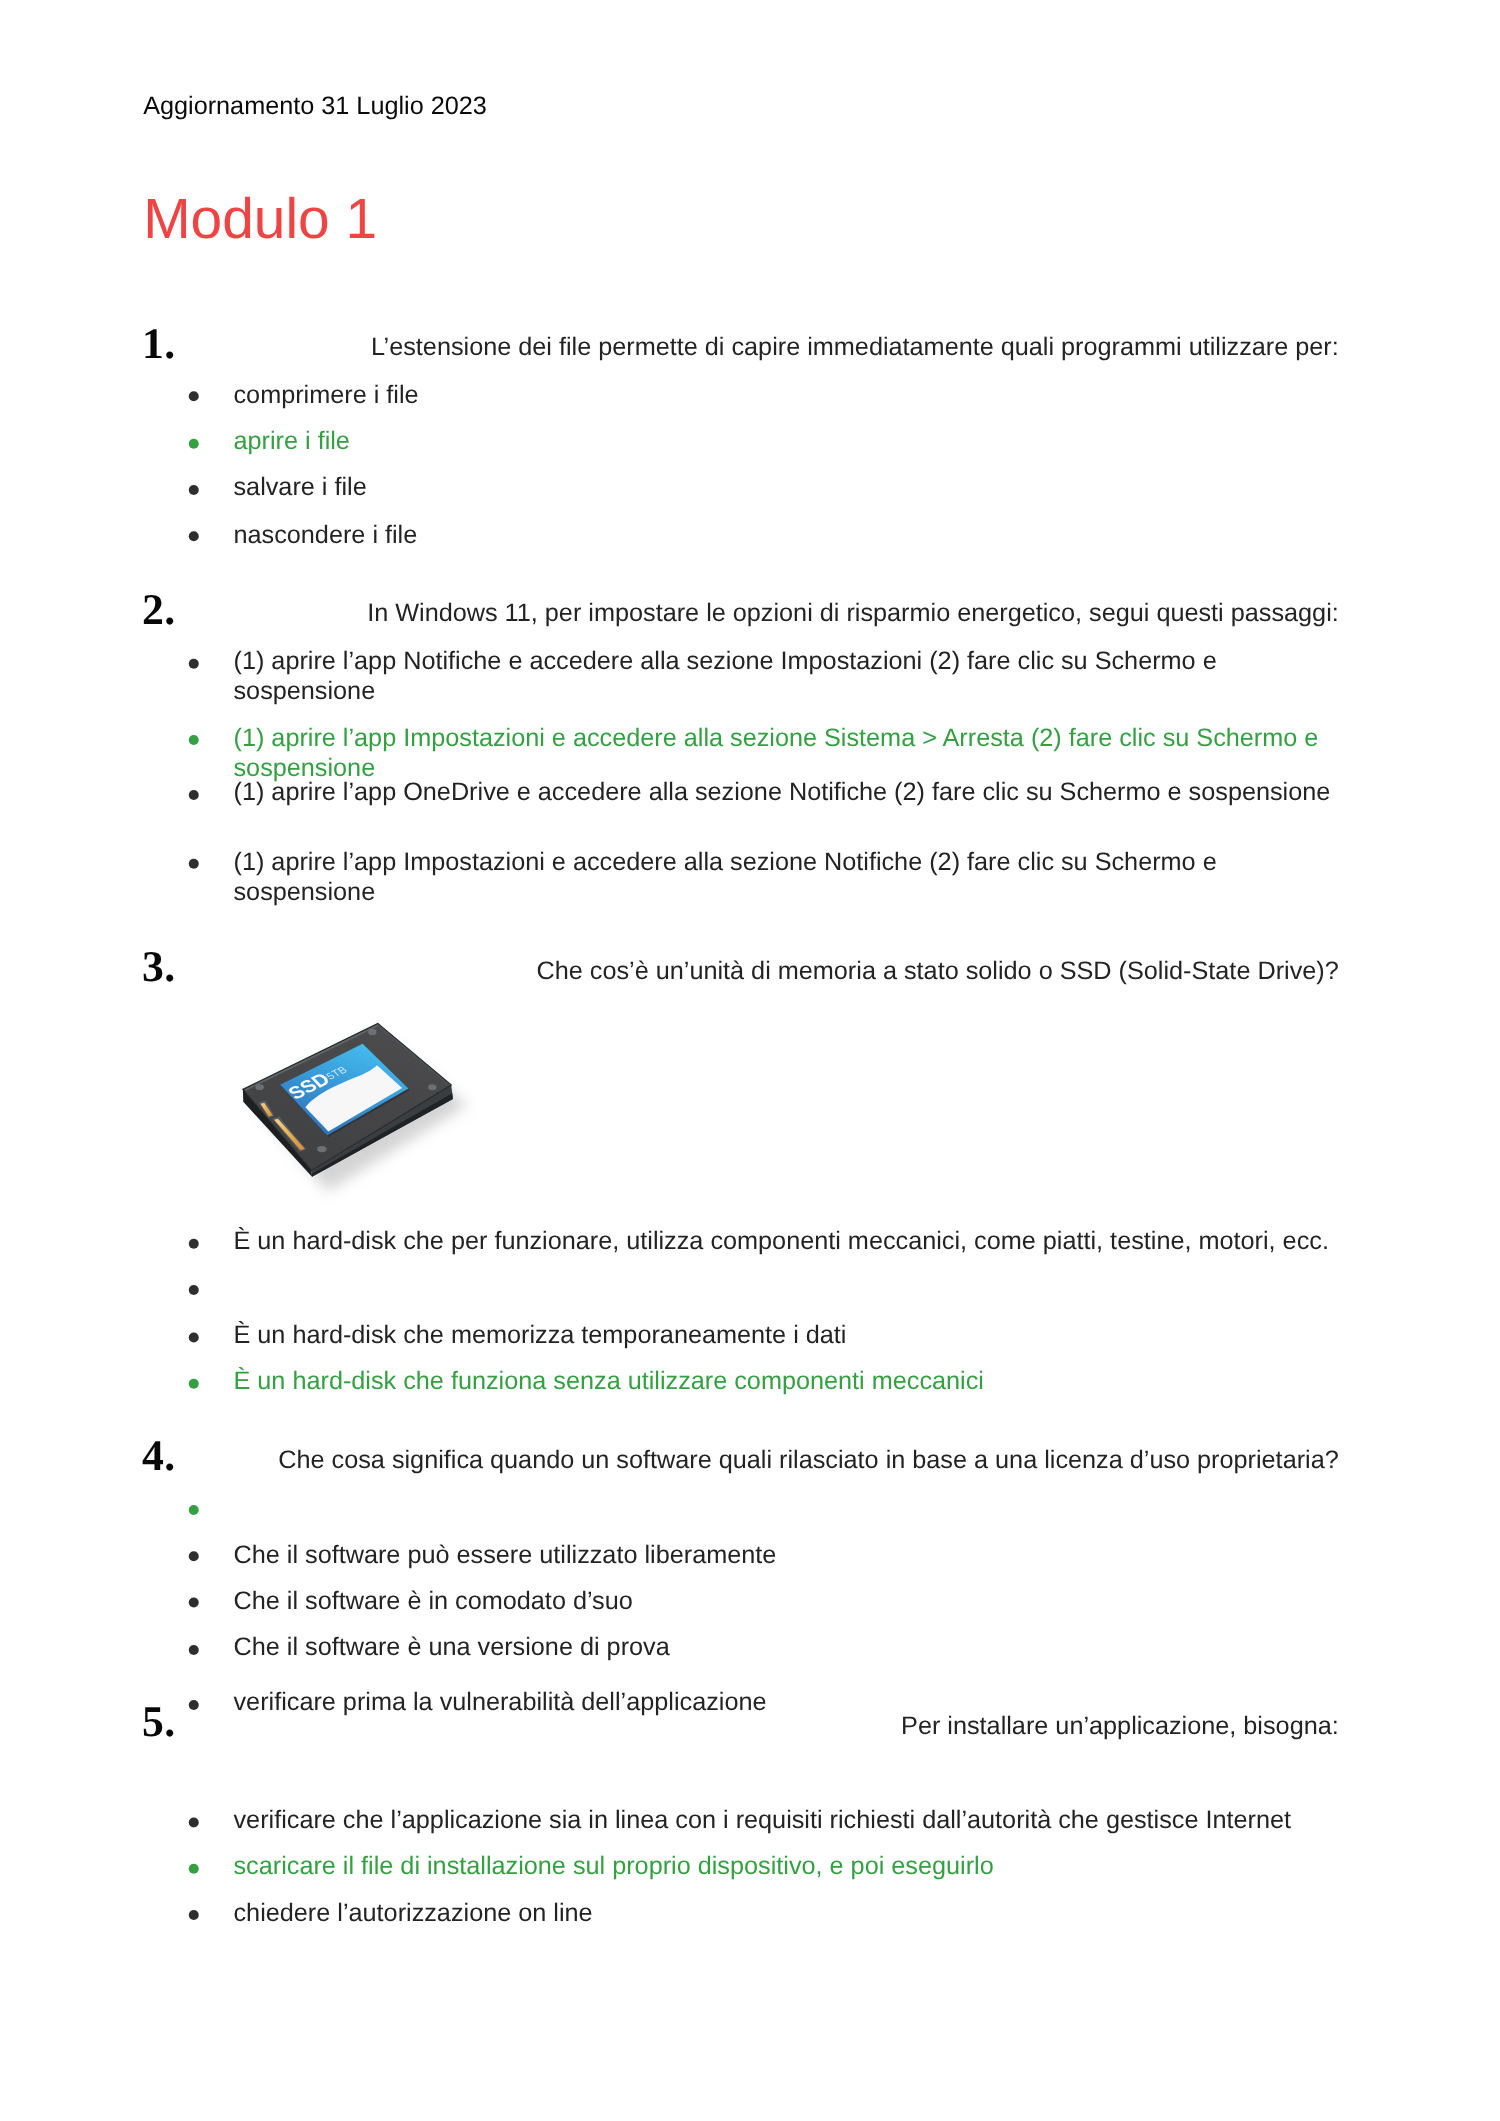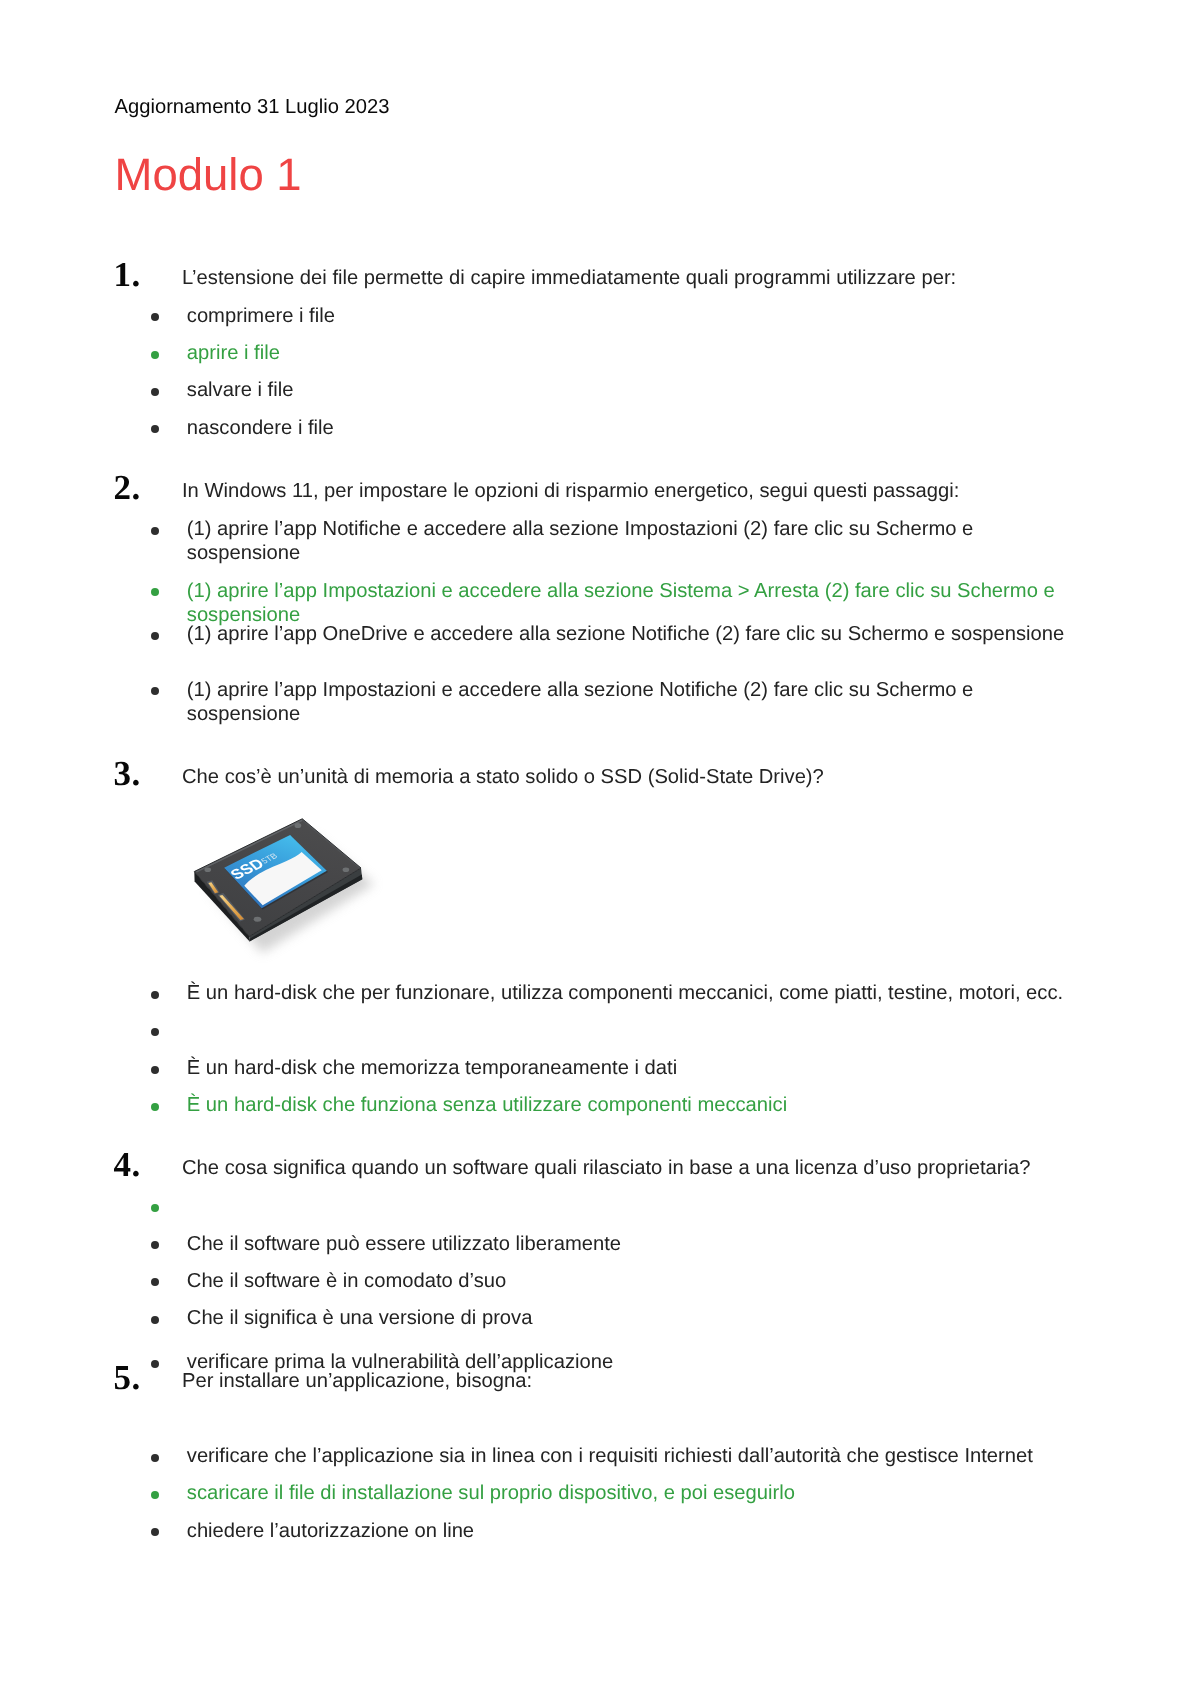--- a/index.html
+++ b/index.html
@@ -27,21 +27,20 @@
 
   
   .doc-header {
     position: absolute;
     left: 114.5px;
     top: 74.5px;
     font-family: "Liberation Sans", sans-serif;
     font-size: 20.2px;
     line-height: 20px;
     color: #0a0a0a;
-    margin-top: 22px;
   }
   .doc-title {
     position: absolute;
     left: 114.5px;
     top: 151.5px;
     font-family: "Liberation Sans", sans-serif;
     font-size: 45.5px;
     line-height: 45.5px;
     font-weight: 400;
     color: #ef4444;
@@ -54,25 +53,26 @@
     left: 113.6px;
     font-family: "Liberation Serif", serif;
     font-weight: bold;
     font-size: 35px;
     line-height: 35px;
     color: #080808;
     letter-spacing: 0.4px;
   }
   .q-text {
     position: absolute;
-    left: 182px;
+    left: 158px;
     width: 913px;
     font-size: 20.2px;
     line-height: 24px;
     color: #232323;
+    text-align: right;
   }
 
   .opt {
     position: absolute;
     left: 186.8px;
     width: 897px;
     font-size: 20.2px;
     line-height: 24px;
     color: #232323;
   }
@@ -172,21 +172,21 @@
     <div class="opt" style="top:1231.5px">
       <span class="bullet"></span>
       <span>Che il software può essere utilizzato liberamente</span>
     </div>
     <div class="opt" style="top:1268.9px">
       <span class="bullet"></span>
       <span>Che il software è in comodato d’suo</span>
     </div>
     <div class="opt" style="top:1306.3px">
       <span class="bullet"></span>
-      <span>Che il significa è una versione di prova</span>
+      <span>Che il software è una versione di prova</span>
     </div>
   </div>
   <div class="q-block">
     <div class="q-num" style="top:1359.9px">5.</div>
     <div class="q-text" style="top:1369.3px">Per installare un’applicazione, bisogna:</div>
     <div class="opt" style="top:1350px">
       <span class="bullet"></span>
       <span>verificare prima la vulnerabilità dell’applicazione</span>
     </div>
     <div class="opt" style="top:1444.0px">

